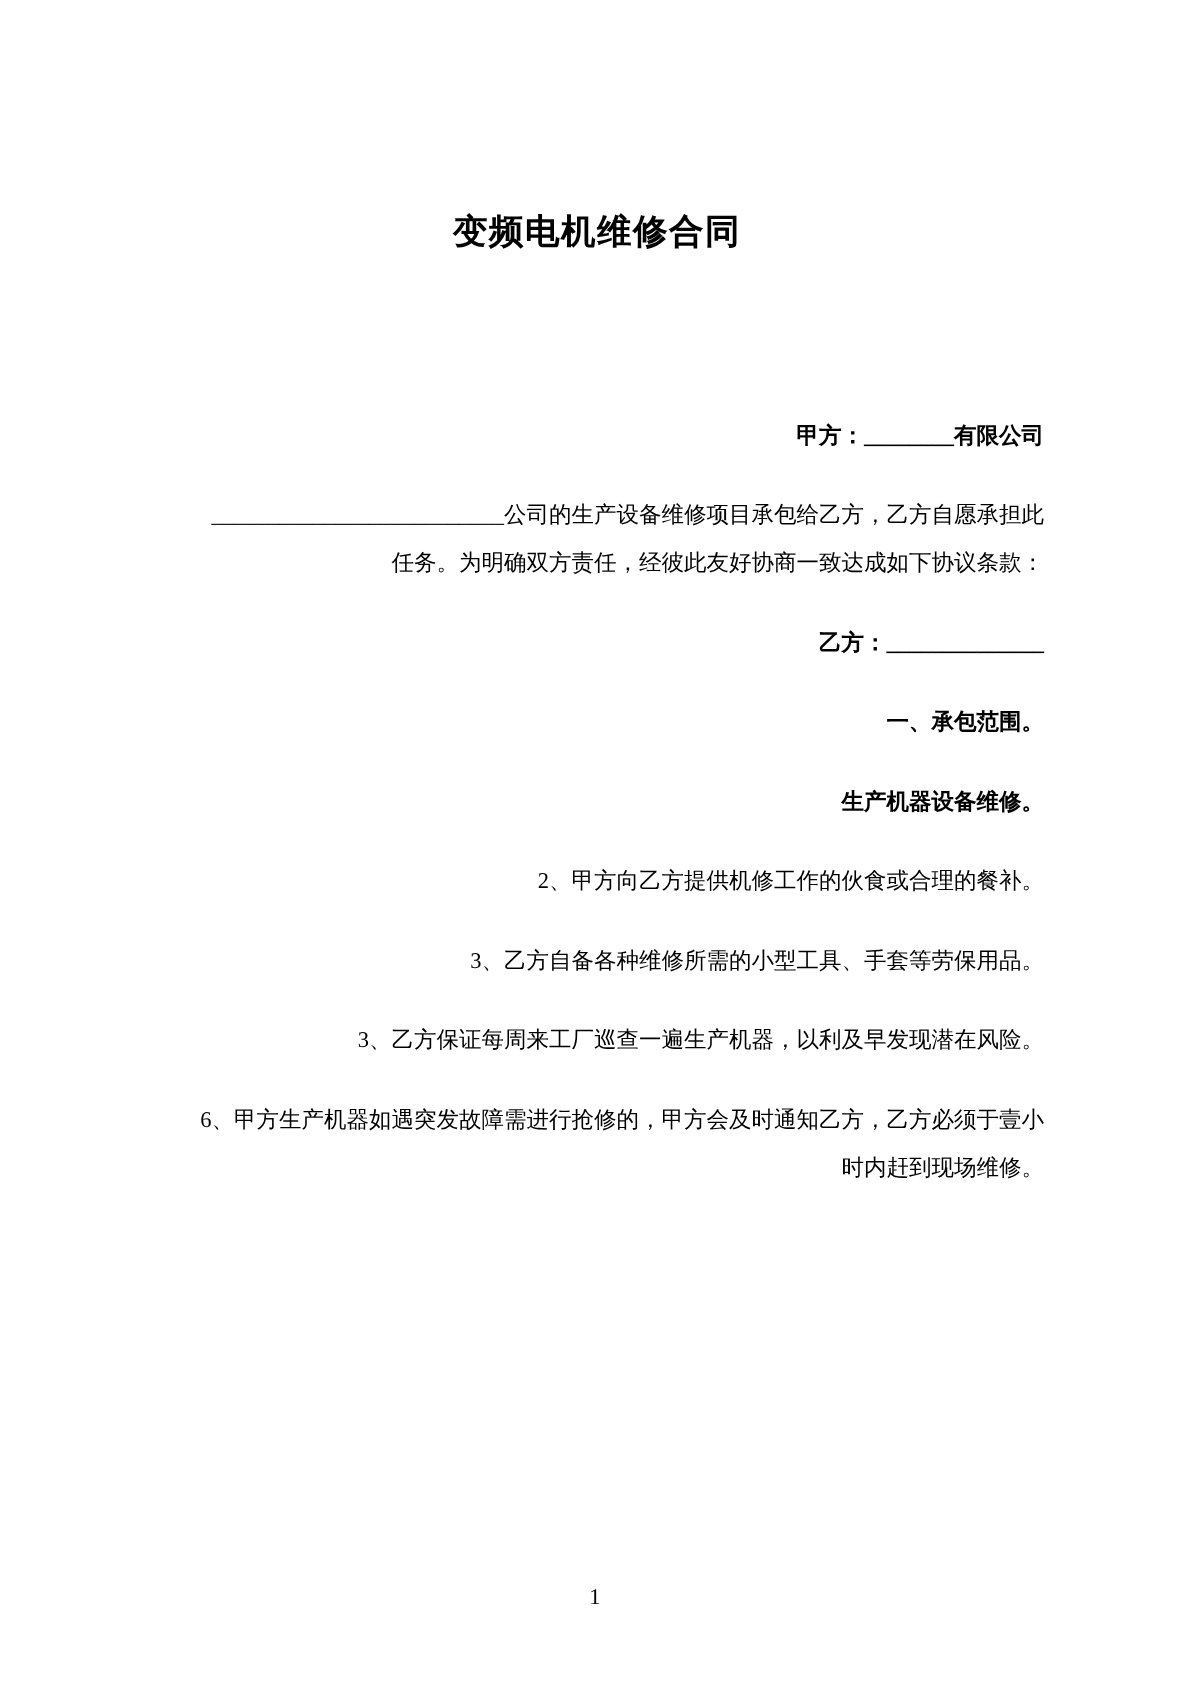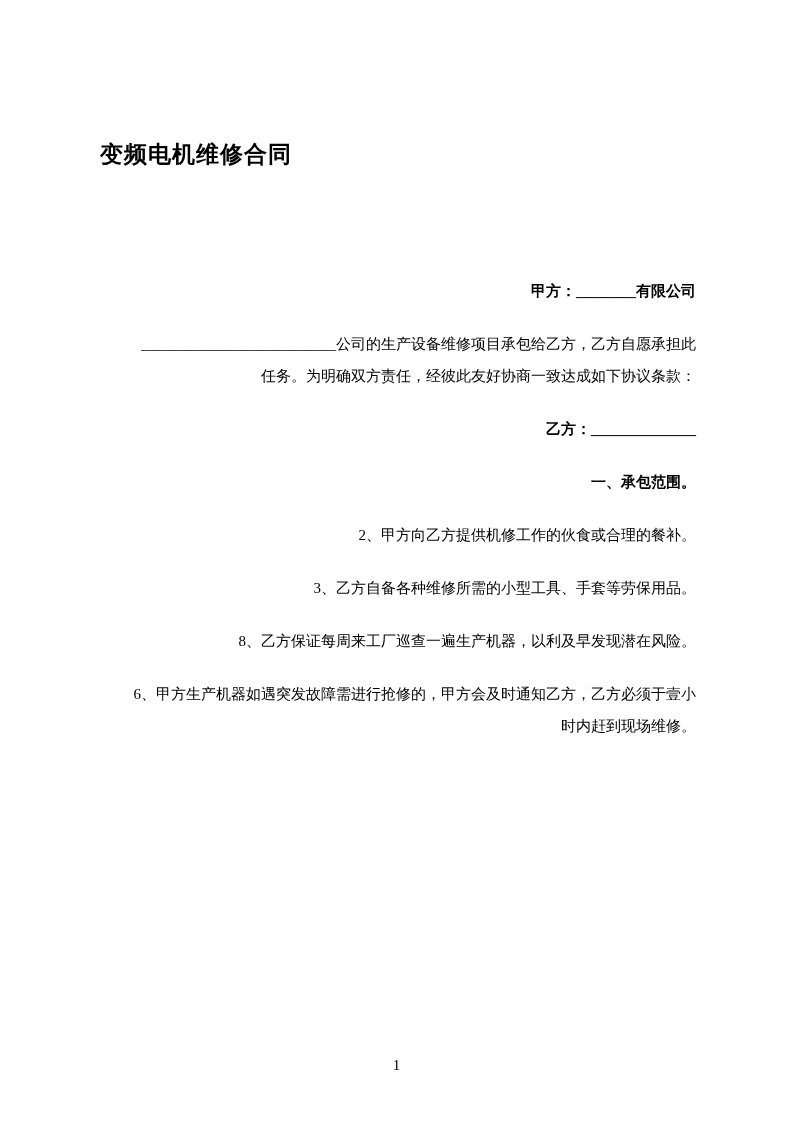--- a/index.html
+++ b/index.html
@@ -18,21 +18,21 @@
     overflow: hidden;
   }
   .content {
     padding: 140px 97px 0 100px;
   }
   .doc-title {
     margin: 0;
     font-size: 23px;
     line-height: 30px;
     font-weight: bold;
-    text-align: left;
+    text-align: center;
     letter-spacing: 1px;
   }
   .para {
     margin: 21px 0 0 0;
     font-size: 15px;
     line-height: 32px;
     text-indent: 2em;
     word-break: break-all;
     text-align: right;
   }
@@ -57,28 +57,29 @@
     <h1 class="doc-title">变频电机维修合同</h1>
 
     <p class="para first bold">甲方：________有限公司</p>
 
     <p class="para">__________________________公司的生产设备维修项目承包给乙方，乙方自愿承担此任务。为明确双方责任，经彼此友好协商一致达成如下协议条款：</p>
 
     <p class="para bold">乙方：______________</p>
 
     <p class="para bold">一、承包范围。</p>
 
+    <p class="para bold">生产机器设备维修。</p>
 
 
 
     <p class="para">2、甲方向乙方提供机修工作的伙食或合理的餐补。</p>
 
     <p class="para">3、乙方自备各种维修所需的小型工具、手套等劳保用品。</p>
 
-    <p class="para">8、乙方保证每周来工厂巡查一遍生产机器，以利及早发现潜在风险。</p>
+    <p class="para">3、乙方保证每周来工厂巡查一遍生产机器，以利及早发现潜在风险。</p>
 
 
     <p class="para"> 6、甲方生产机器如遇突发故障需进行抢修的，甲方会及时通知乙方，乙方必须于壹小时内赶到现场维修。</p>
 
   </div>
 
   <div class="page-footer">1</div>
 </div>
 
 </body></html>

